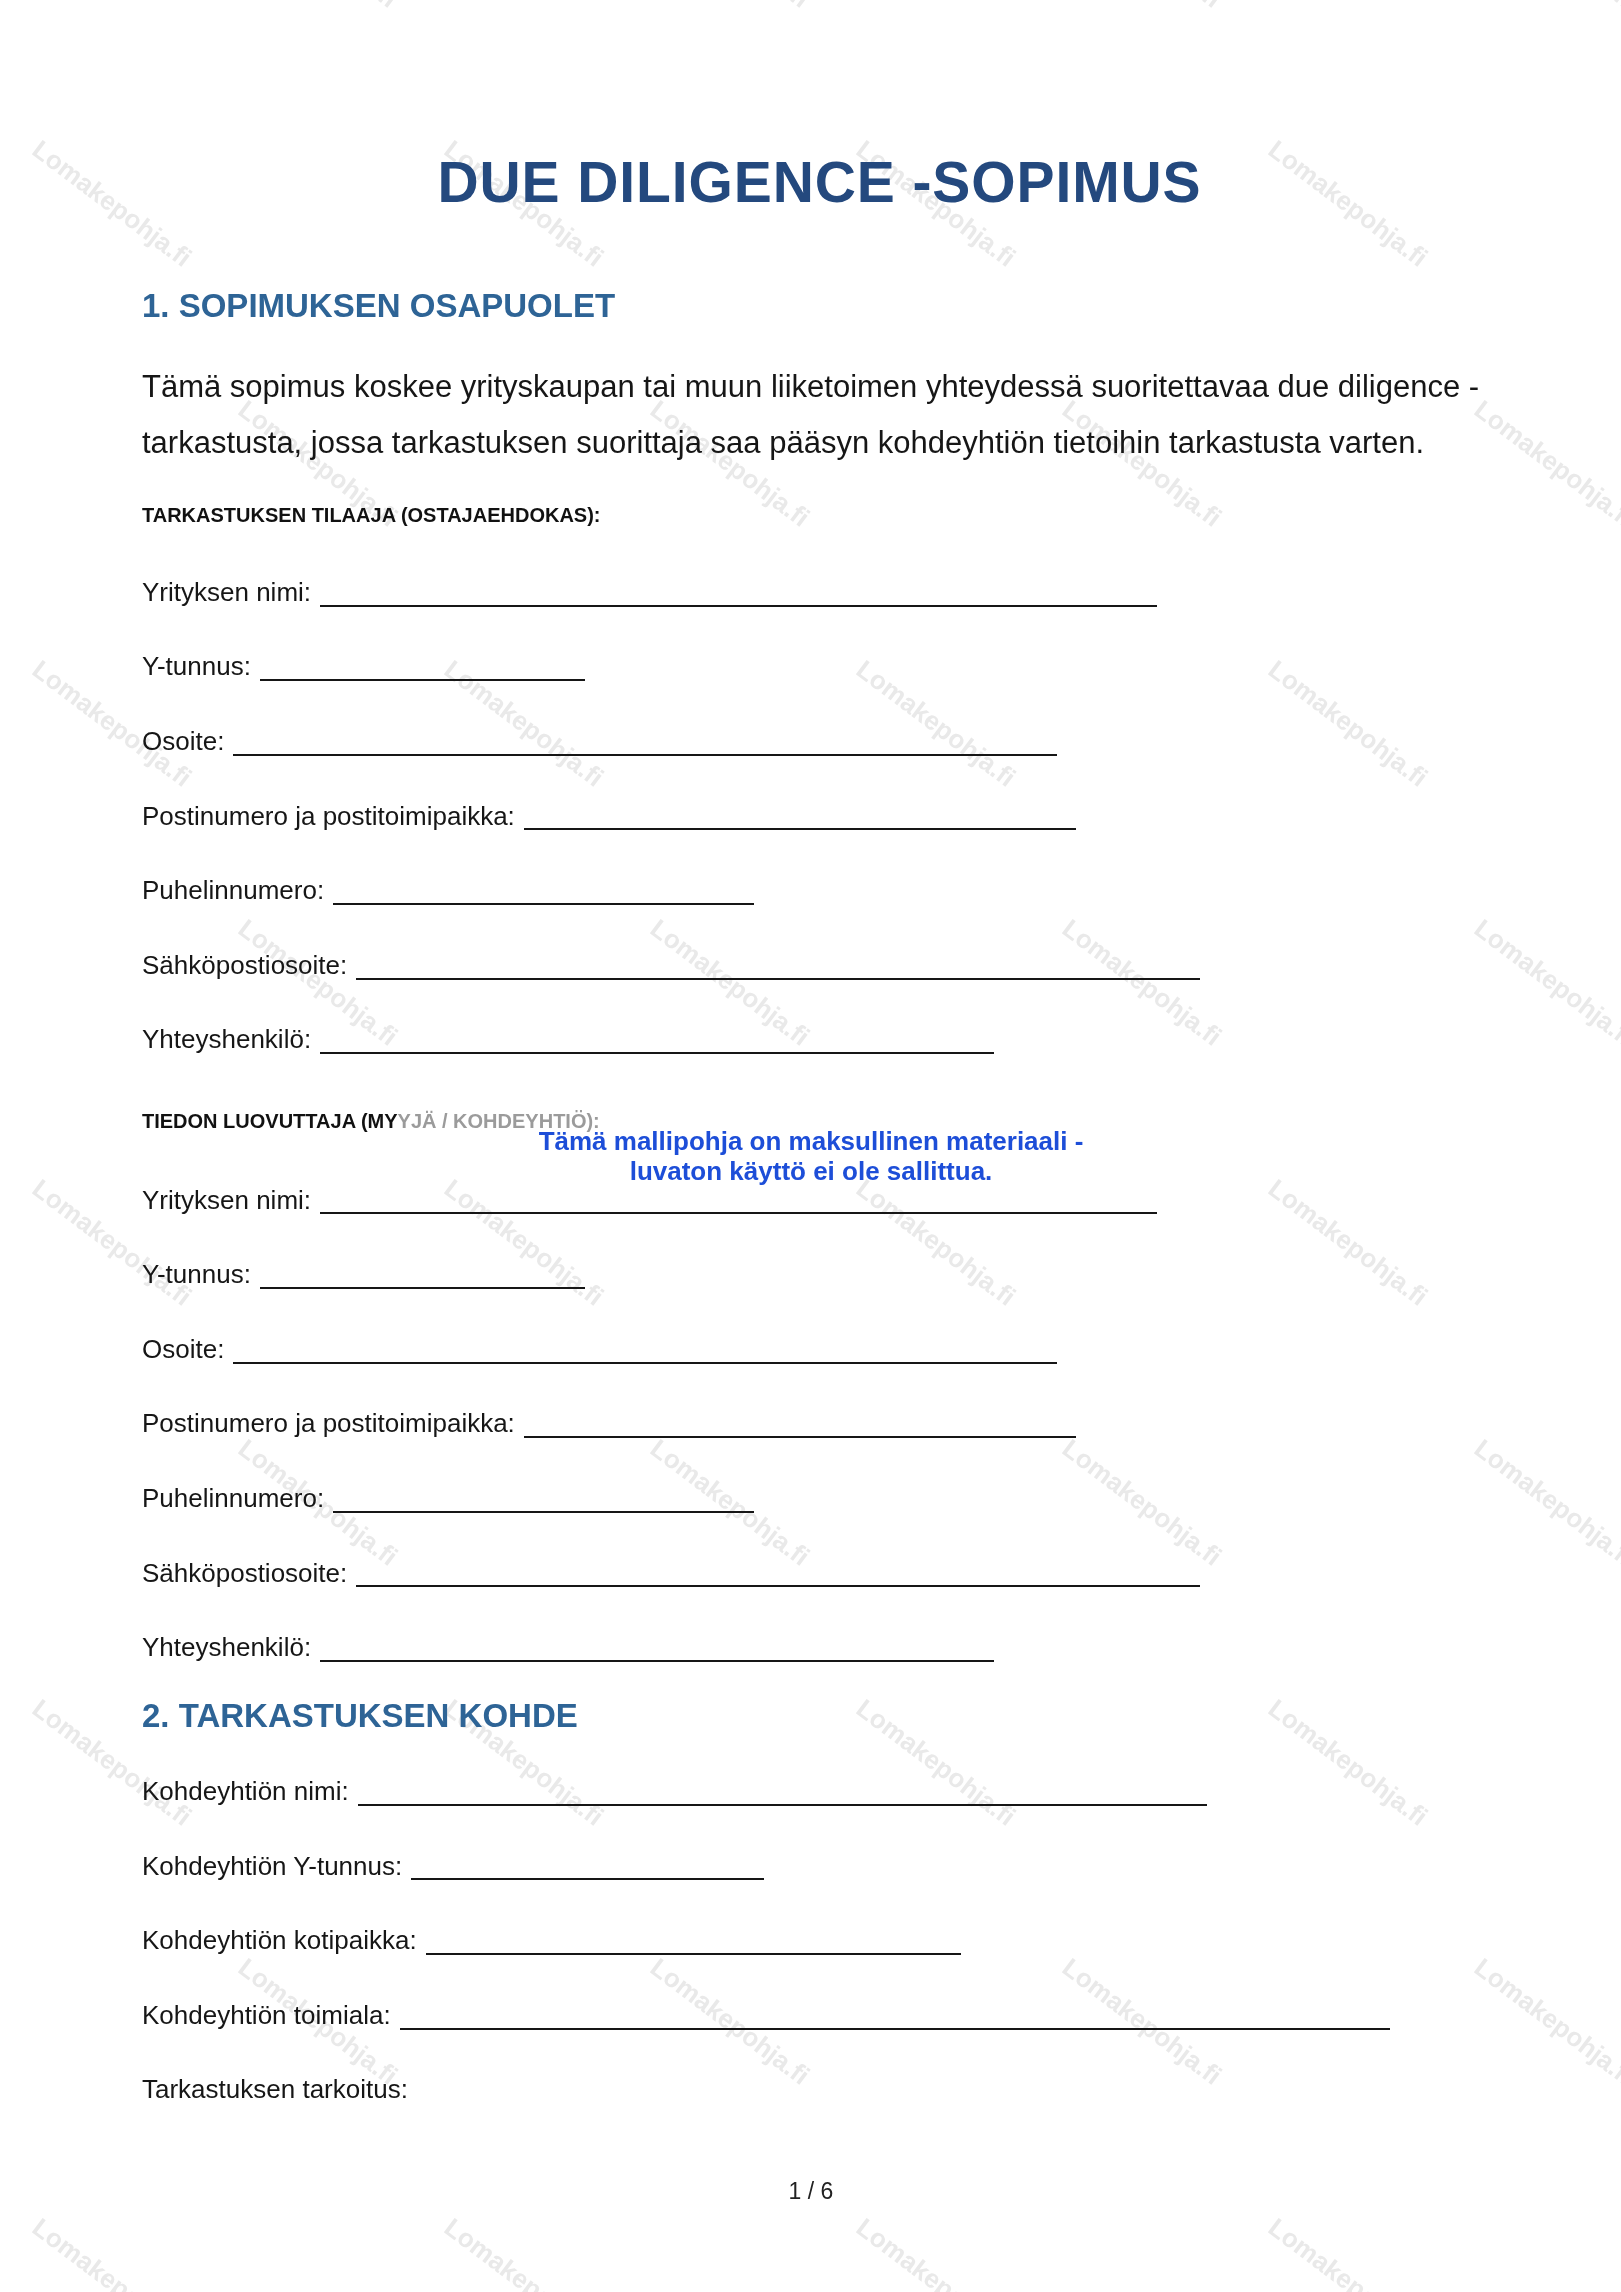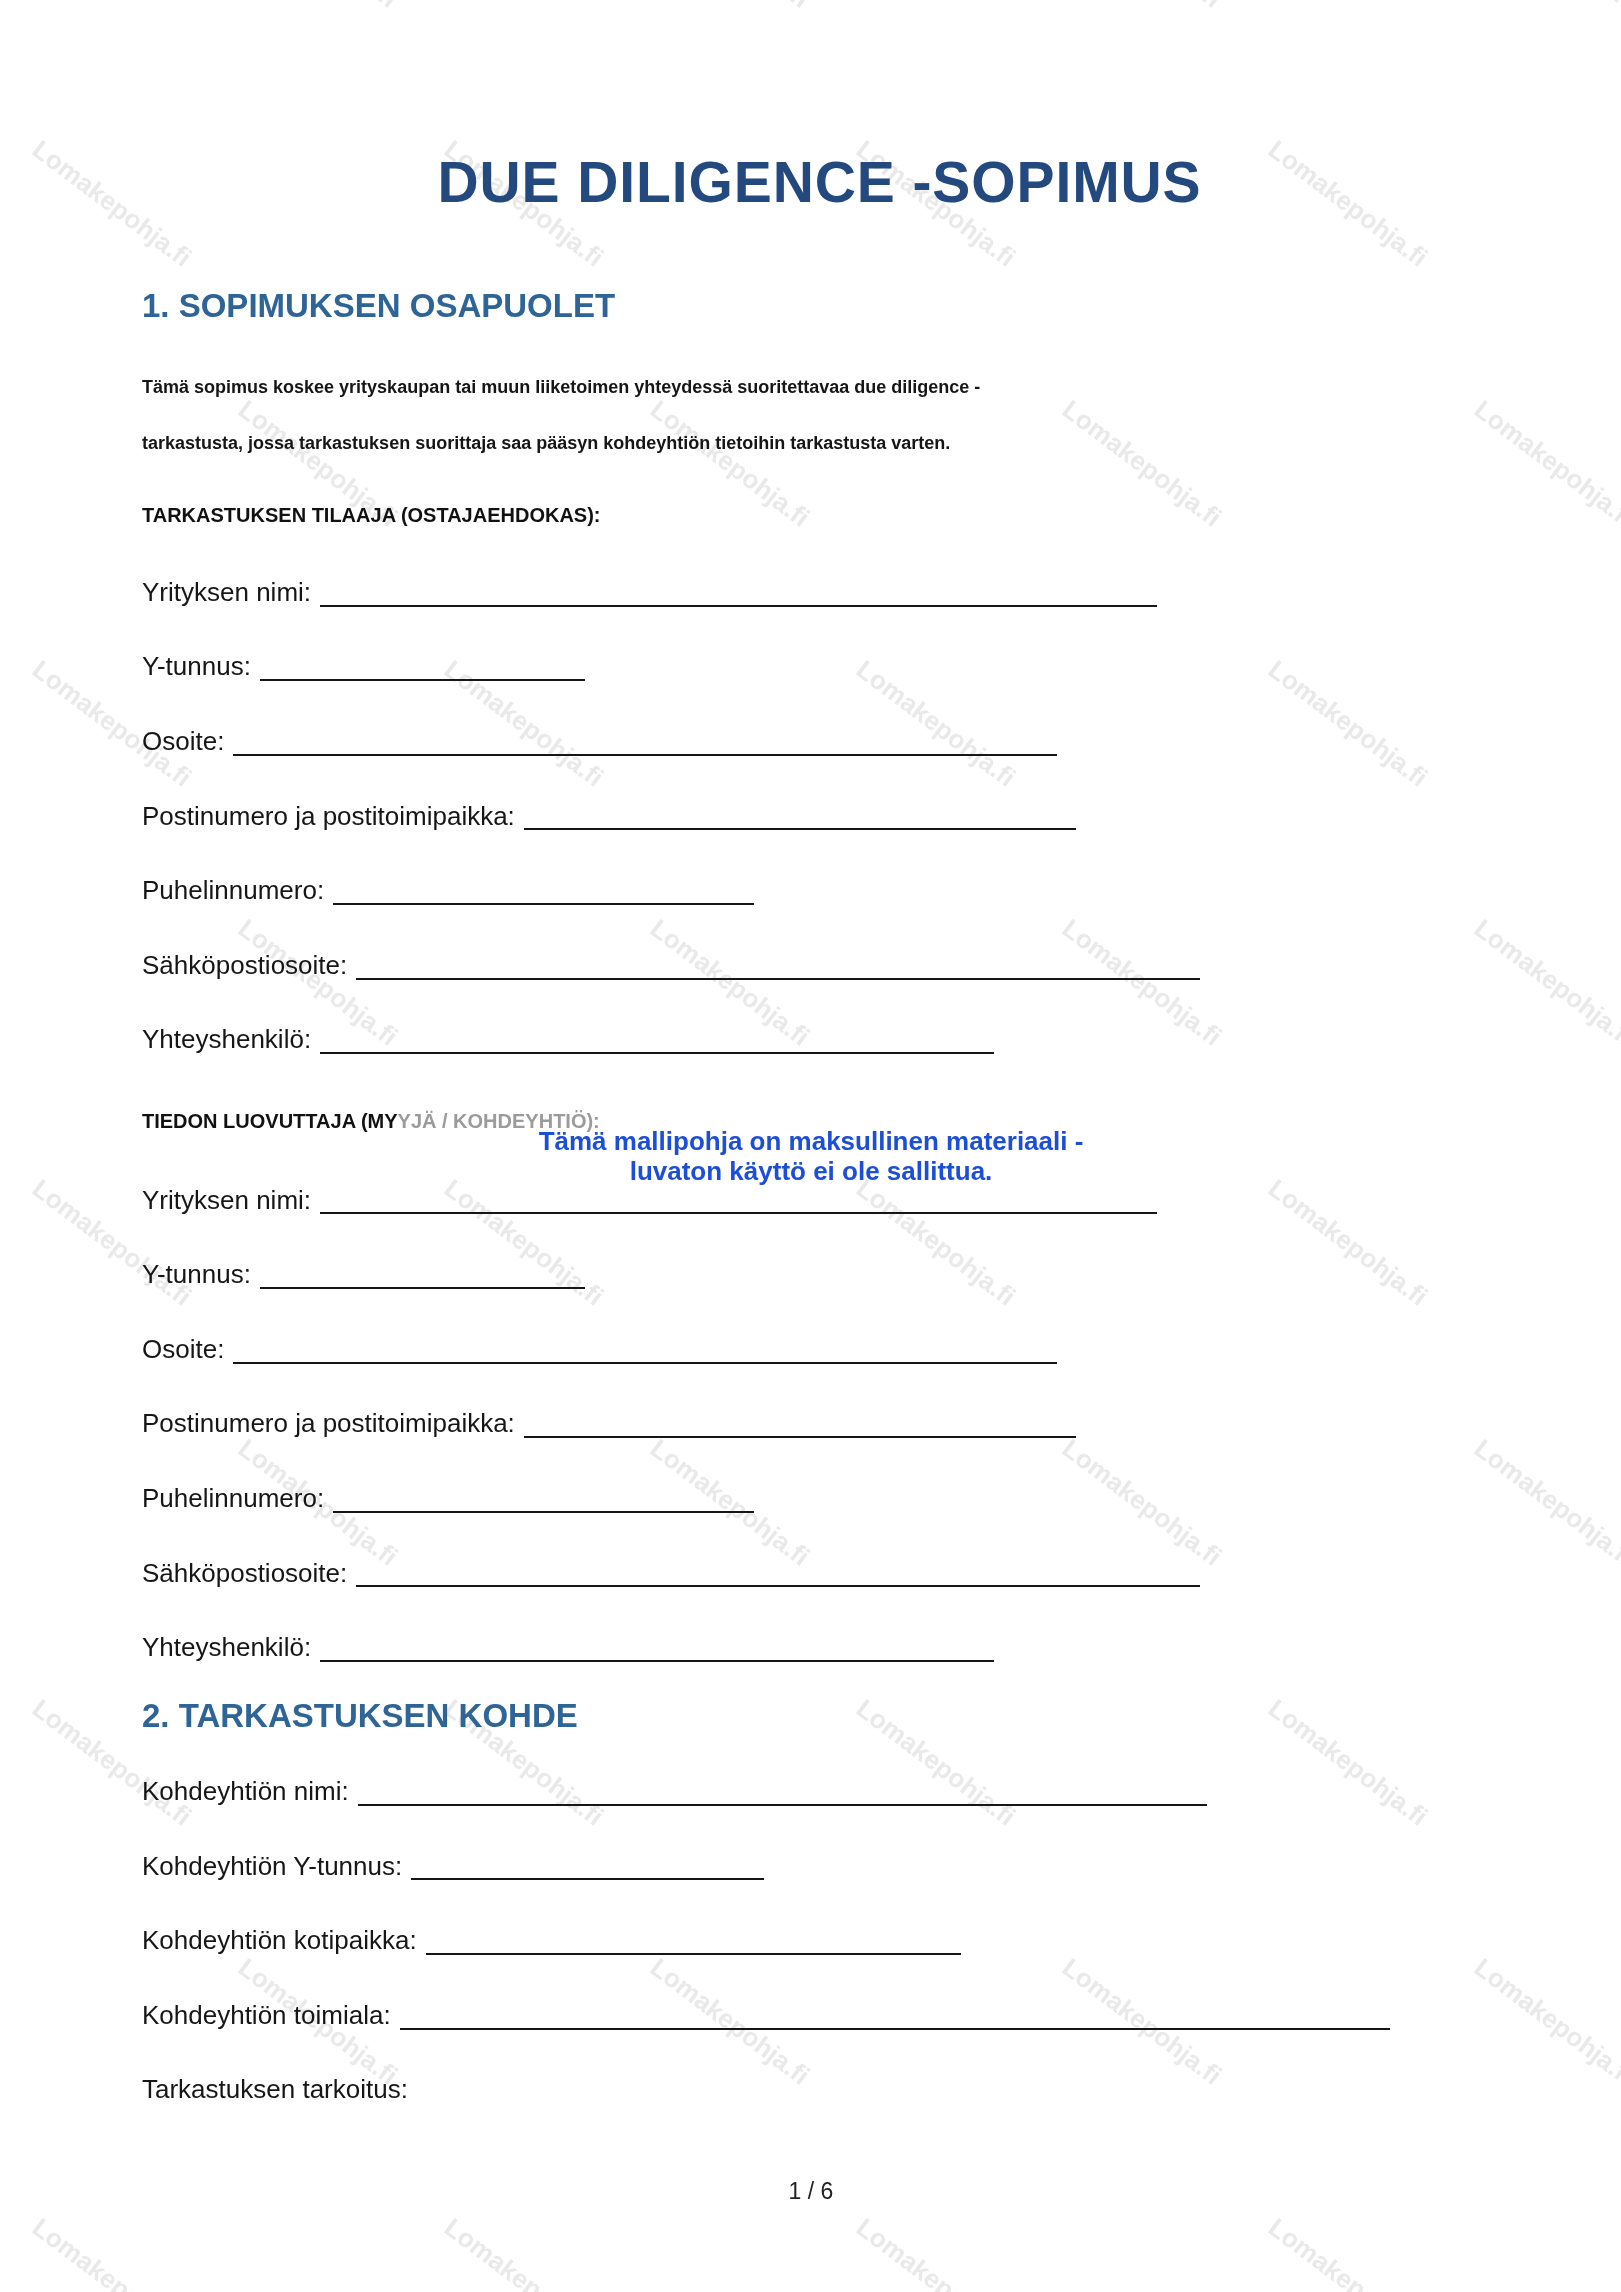--- a/index.html
+++ b/index.html
@@ -15,21 +15,21 @@
   }
   
   .content{position:absolute;left:142px;right:125px;top:0;z-index:1;}
   .doc-title{
     margin:154px 0 0 0;font-size:57px;line-height:1;font-weight:bold;
     color:#24497E;text-align:center;letter-spacing:0.9px;
   }
   h2.sec{margin:0;font-weight:bold;line-height:1.1;font-size:33px;color:#2E6496;}
   #sec1-heading{margin-top:77px;}
   #sec2-heading{margin-top:35px;}
-  .intro{margin:35px 0 0 0;font-size:18px;line-height:56px;color:#161616;font-weight:bold;}
+  .intro{margin:35px 0 0 0;font-size:31px;line-height:56px;color:#161616;}
   .subheading{font-size:20px;line-height:29.6px;font-weight:bold;color:#111111;}
   #buyer-heading{margin-top:30px;}
   #seller-heading{margin-top:52px;}
   .subheading .faded{color:#9b9b9b;}
   .fields{margin:0;}
   #buyer-fields{margin-top:47px;}
   #seller-fields{margin-top:49px;}
   #target-fields{margin-top:43px;}
   .field-row{display:flex;height:29.6px;margin-bottom:45px;}
   .fields .field-row:last-child{margin-bottom:0;}

